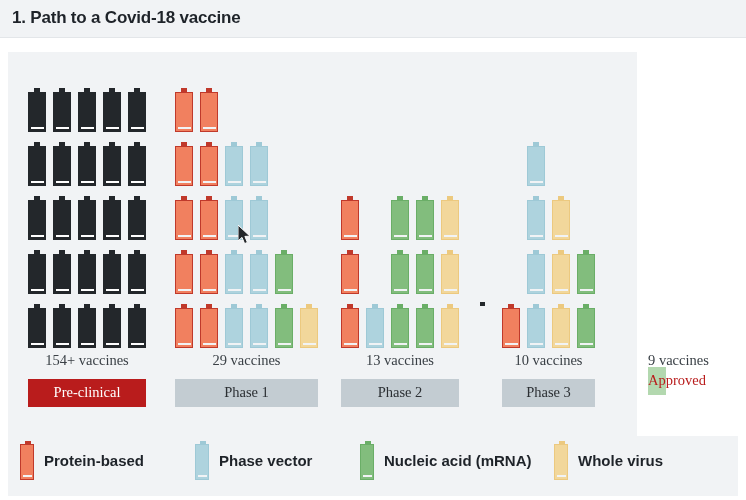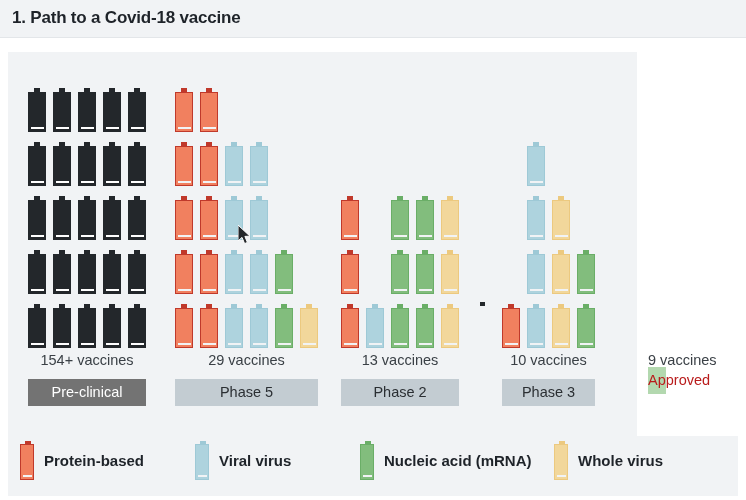--- a/index.html
+++ b/index.html
@@ -23,20 +23,21 @@
     font-size:17px;font-weight:bold;
     letter-spacing:-0.2px;
     color:#1e2329;
     white-space:nowrap;
   }
   
   #panel{
     position:absolute;left:8px;top:52px;width:629px;height:440px;
     background:#f1f3f5;
     box-sizing:border-box;
+    font-family:Liberation Serif, serif;
   }
   
   .column{position:absolute;top:0;height:440px;}
   
   .vial{
     position:absolute;
     width:18px;height:44px;
     box-sizing:border-box;
   }
   .vial .cap{
@@ -217,21 +218,21 @@
           <div class="cap" style="background:#23272b"></div>
           <div class="body" style="background:#23272b;border-color:#23272b"></div>
           <div class="strip"></div>
         </div>
         <div class="vial dark" style="left: 100px; top: 252px;">
           <div class="cap" style="background:#23272b"></div>
           <div class="body" style="background:#23272b;border-color:#23272b"></div>
           <div class="strip"></div>
         </div>
         <div class="count-label" style="left: 0px; top: 300px; width: 118px;">154+ vaccines</div>
-        <div class="stage-badge" style="left: 0px; top: 327px; width: 118px; background: #737373; color: rgb(255, 255, 255);">Pre-clinical</div>
+        <div class="stage-badge" style="left: 0px; top: 327px; width: 118px; background: #b91c1c; color: rgb(255, 255, 255);">Pre-clinical</div>
       </div>
       <div class="column" style="left: 167px;">
         <div class="vial" style="left: 0px; top: 36px;">
           <div class="cap" style="background:#c0392b"></div>
           <div class="body" style="background:#f1805f;border-color:#c0392b"></div>
           <div class="strip"></div>
         </div>
         <div class="vial" style="left: 25px; top: 36px;">
           <div class="cap" style="background:#c0392b"></div>
           <div class="body" style="background:#f1805f;border-color:#c0392b"></div>
@@ -326,21 +327,21 @@
           <div class="cap" style="background:#6aae67"></div>
           <div class="body" style="background:#82bd7d;border-color:#6aae67"></div>
           <div class="strip"></div>
         </div>
         <div class="vial" style="left: 125px; top: 252px;">
           <div class="cap" style="background:#ecc97f"></div>
           <div class="body" style="background:#f2d79b;border-color:#ecc97f"></div>
           <div class="strip"></div>
         </div>
         <div class="count-label" style="left: 0px; top: 300px; width: 143px;">29 vaccines</div>
-        <div class="stage-badge" style="left: 0px; top: 327px; width: 143px; background: rgb(195, 204, 210); color: rgb(43, 47, 51);">Phase 5</div>
+        <div class="stage-badge" style="left: 0px; top: 327px; width: 143px; background: rgb(195, 204, 210); color: rgb(43, 47, 51);">Phase 1</div>
       </div>
       <div class="column" style="left: 333px;">
         <div class="vial" style="left: 0px; top: 144px;">
           <div class="cap" style="background:#c0392b"></div>
           <div class="body" style="background:#f1805f;border-color:#c0392b"></div>
           <div class="strip"></div>
         </div>
         <div class="vial" style="left: 50px; top: 144px;">
           <div class="cap" style="background:#6aae67"></div>
           <div class="body" style="background:#82bd7d;border-color:#6aae67"></div>
@@ -475,21 +476,21 @@
         <div class="lcap" style="background:#c0392b"></div>
         <div class="lstrip"></div>
       </div>
       <div class="legend-text">Protein-based</div>
     </div>
     <div class="legend-item" style="left: 187px;">
       <div class="legend-swatch" style="background:#aed3de;border-color:#9ec9d6">
         <div class="lcap" style="background:#9ec9d6"></div>
         <div class="lstrip"></div>
       </div>
-      <div class="legend-text">Viral virus</div>
+      <div class="legend-text">Phase vector</div>
     </div>
     <div class="legend-item" style="left: 352px;">
       <div class="legend-swatch" style="background:#82bd7d;border-color:#6aae67">
         <div class="lcap" style="background:#6aae67"></div>
         <div class="lstrip"></div>
       </div>
       <div class="legend-text">Nucleic acid (mRNA)</div>
     </div>
     <div class="legend-item" style="left: 546px;">
       <div class="legend-swatch" style="background:#f2d79b;border-color:#ecc97f">

